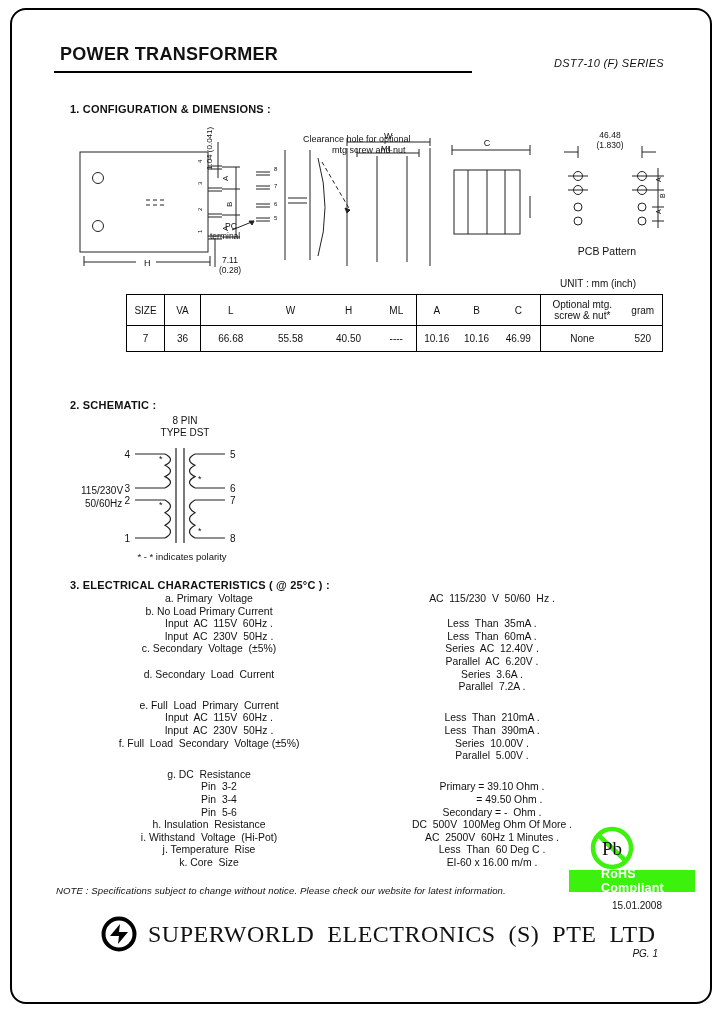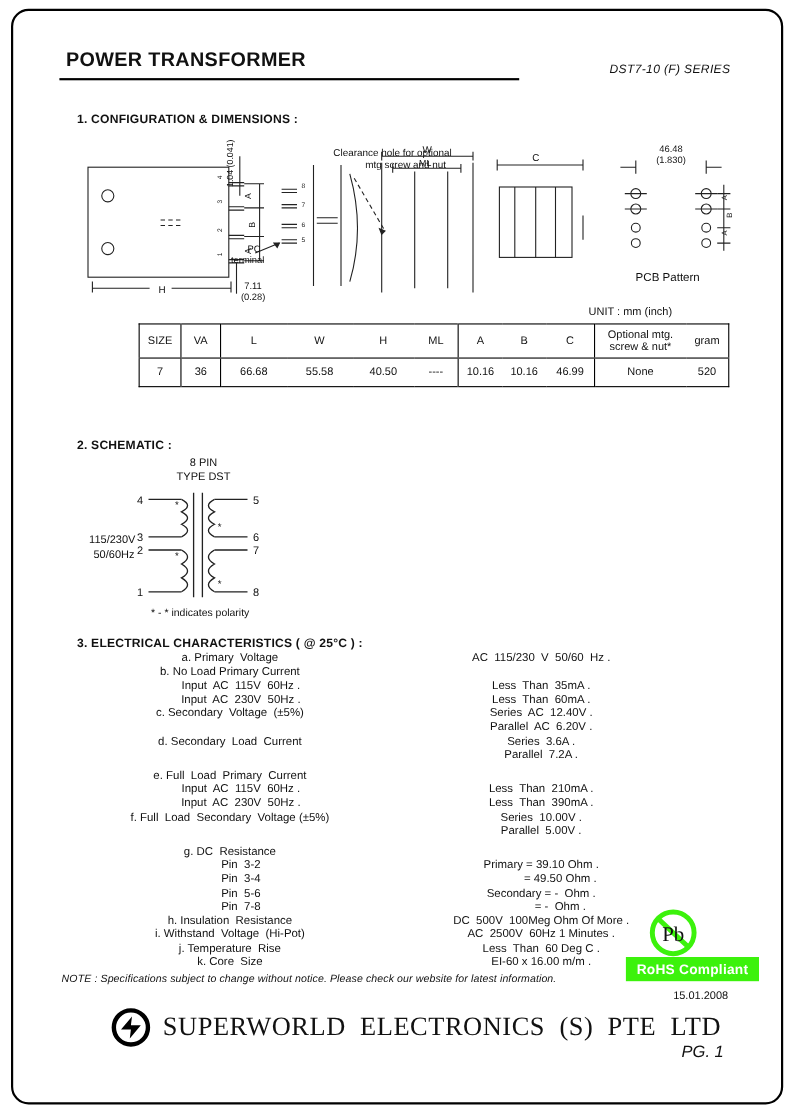--- a/index.html
+++ b/index.html
@@ -11,21 +11,21 @@
   .doc-title{position:absolute;left:60px;top:44px;font-size:18px;font-weight:bold;letter-spacing:.3px;}
   .title-rule{position:absolute;left:54px;top:71px;width:418px;height:2px;background:#000;}
   .series-title{position:absolute;right:56px;top:57px;font-size:11px;font-style:italic;letter-spacing:.3px;}
   .sec-head{position:absolute;font-size:11px;font-weight:bold;letter-spacing:.2px;}
   #sec1{left:70px;top:103px;}
   #sec2{left:70px;top:399px;}
   #sec3{left:70px;top:579px;}
   
   .diagrams{position:absolute;left:60px;top:126px;}
   .diagrams text{font-family:"Liberation Sans",sans-serif;fill:#111;}
-  .unit-note{position:absolute;right:109px;top:278px;font-size:10px;}
+  .unit-note{position:absolute;right:84px;top:278px;font-size:10px;}
   
   .dims{position:absolute;left:90px;top:294px;border-collapse:collapse;table-layout:fixed;
         font-size:10px;text-align:center;margin-left:36px;}
   .dims th,.dims td{font-weight:normal;padding:0;vertical-align:middle;white-space:pre-line;}
   .dims{border:1.5px solid #000;}
   .dims tr.head th{border-bottom:1.3px solid #000;height:30px;}
   .dims .bl{border-left:1.3px solid #000;}
   .dims tr.rmm td{height:25px;}
   .dims tr.rin td{height:21px;}
   
@@ -34,27 +34,27 @@
   
   .elec{position:absolute;left:88px;top:593px;width:566px;font-size:10.4px;line-height:12.6px;}
   .elec-row{display:flex;text-align:center;}
   .elec-row .lbl{width:242px;white-space:pre;}
   .elec-row .val{flex:1;white-space:pre;}
   .elec-row.indent .lbl{width:222px;margin-left:20px;}
   .elec-row.gap{margin-top:6px;}
   
   .note{position:absolute;left:56px;top:885px;font-size:9.6px;font-style:italic;letter-spacing:.1px;}
   .pb-icon{position:absolute;left:586px;top:824px;}
-  .rohs-badge{position:absolute;left:569px;top:870px;width:121px;height:22px;
+  .rohs-badge{position:absolute;left:569px;top:870px;width:94px;height:22px;
               display:flex;align-items:center;justify-content:center;
-              color:#fff;font-weight:bold;font-size:12.5px;letter-spacing:.2px;}
+              color:#fff;font-weight:bold;font-size:12.5px;letter-spacing:.2px;padding-left:32px;}
   .date{position:absolute;right:58px;top:900px;font-size:10px;}
   .company{position:absolute;left:100px;top:915px;display:flex;align-items:center;gap:10px;}
   .company-name{font-family:"Liberation Serif",serif;font-size:24px;letter-spacing:.5px;white-space:pre;}
-  .page-num{position:absolute;right:62px;top:948px;font-size:15px;font-style:italic;margin-left:32px;}
+  .page-num{position:absolute;right:62px;top:948px;font-size:10px;font-style:italic;margin-left:32px;}
 </style>
 </head>
 <body>
 
 <div class="page">
   <div class="frame"></div>
 
   <div class="doc-title">POWER TRANSFORMER</div>
   <div class="title-rule"></div>
   <div class="series-title">DST7-10 (F) SERIES</div>
@@ -284,24 +284,20 @@
       <span class="val">Primary = 39.10 Ohm .</span>
     </div>
       <div class="elec-row indent">
       <span class="lbl">Pin  3-4</span>
       <span class="val">            = 49.50 Ohm .</span>
     </div>
       <div class="elec-row indent">
       <span class="lbl">Pin  5-6</span>
       <span class="val">Secondary = -  Ohm .</span>
     </div>
-      <div class="elec-row indent">
-      <span class="lbl">Pin  7-8</span>
-      <span class="val">            = -  Ohm .</span>
-    </div>
       <div class="elec-row">
       <span class="lbl">h. Insulation  Resistance</span>
       <span class="val">DC  500V  100Meg Ohm Of More .</span>
     </div>
       <div class="elec-row">
       <span class="lbl">i. Withstand  Voltage  (Hi-Pot)</span>
       <span class="val">AC  2500V  60Hz 1 Minutes .</span>
     </div>
       <div class="elec-row">
       <span class="lbl">j. Temperature  Rise</span>

